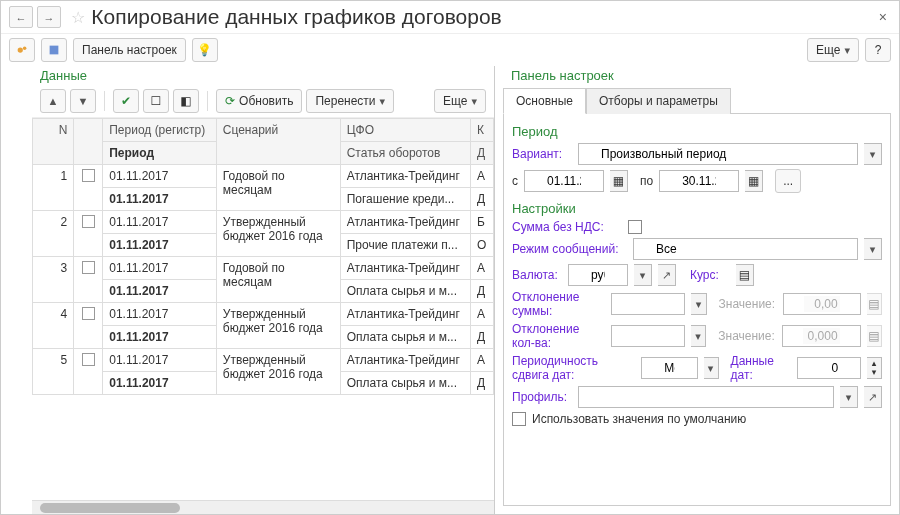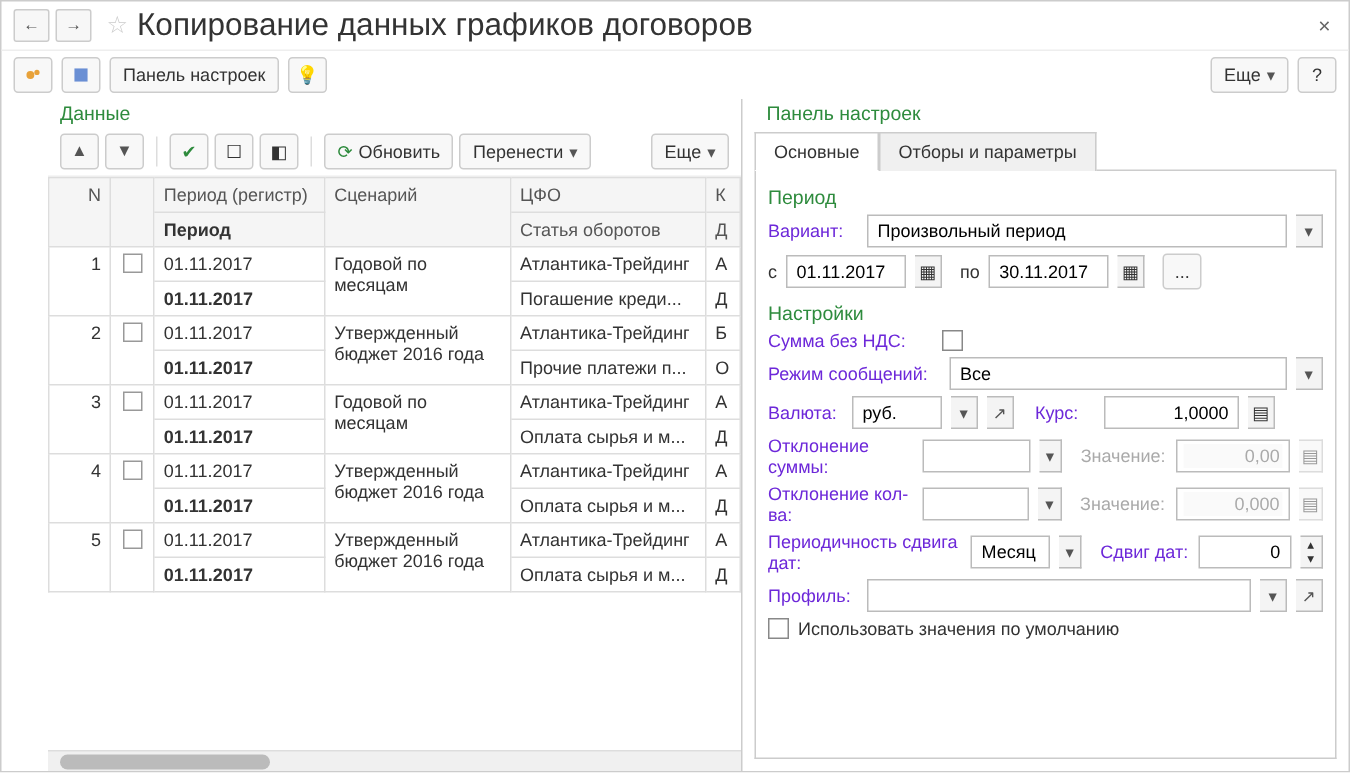--- a/index.html
+++ b/index.html
@@ -34,21 +34,21 @@
   .bold { font-weight: bold; }
   .cb { width: 13px; height: 13px; border: 1px solid #999; display: inline-block; }
   .hscroll { height: 14px; border-top: 1px solid #ddd; background: #f0f0f0; position: relative; }
   .hscroll-thumb { position: absolute; left: 8px; top: 2px; width: 140px; height: 10px; background: #bbb; border-radius: 5px; }
   .tabs { display: flex; border-bottom: 1px solid #ccc; margin-top: 2px; }
   .tab { padding: 5px 12px; border: 1px solid #ccc; border-bottom: none; background: #f0f0f0; cursor: pointer; margin-right: 0; position: relative; top: 1px; }
   .tab.active { background: #fff; border-bottom: 1px solid #fff; }
   .panel-body { flex: 1; border: 1px solid #ccc; border-top: none; padding: 8px; overflow-y: auto; }
   .grp-title { color: #2e8b3d; font-size: 13px; margin: 2px 0 4px 0; }
   .row { display: flex; align-items: center; margin: 4px 0; gap: 6px; }
-  .fld { height: 22px; border: 1px solid #bbb; padding: 0 4px; background: #fff; display: flex; align-items: center; }
+  .fld { height: 22px; border: 1px solid #bbb; padding: 0 20px; background: #fff; display: flex; align-items: center; }
   .fld input { border: none; outline: none; width: 100%; font-size: 12px; }
   .fld-btn { width: 18px; height: 22px; border: 1px solid #bbb; border-left: none; background: #f4f4f4; display: flex; align-items: center; justify-content: center; cursor: pointer; }
   .lbl { color: #6d28d9; min-width: 60px; }
   .lbl-dim { color: #aaa; }
   .val-r { text-align: right; }
   .chk { width: 14px; height: 14px; border: 1px solid #888; display: inline-block; }
   .icn { font-size: 11px; color: #555; }
   svg.sm { width: 14px; height: 14px; }
 </style>
 </head>
@@ -279,23 +279,20 @@
           <div class="fld" style="width:60px">
               <input value="руб." style="">
             </div>
           <div class="fld-btn">
               <span class="icn">▾</span>
             </div>
           <div class="fld-btn">
               <span class="icn">↗</span>
             </div>
           <span class="lbl" style="min-width:40px;margin-left:8px">Курс:</span>
-          <div class="fld" style="width:90px">
-              <input class="val-r" value="1,0000" style="">
-            </div>
           <div class="fld-btn">
               <span>▤</span>
             </div>
         </div>
         <div class="row">
           <span class="lbl" style="min-width:75px">Отклонение суммы:</span>
           <div class="fld" style="width:80px">
               <input style="">
             </div>
           <div class="fld-btn">
@@ -326,21 +323,21 @@
             </div>
         </div>
         <div class="row">
           <span class="lbl" style="min-width:95px">Периодичность сдвига дат:</span>
           <div class="fld" style="width:60px">
               <input value="Месяц" style="">
             </div>
           <div class="fld-btn">
               <span class="icn">▾</span>
             </div>
-          <span class="lbl" style="min-width:60px;margin-left:6px">Сдвиг дат:</span>
+          <span class="lbl" style="min-width:60px;margin-left:6px">Данные дат:</span>
           <div class="fld" style="width:70px">
               <input class="val-r" value="0" style="">
             </div>
           <div class="fld-btn">
               <span style="font-size:9px;line-height:1">▴<br>▾</span>
             </div>
         </div>
         <div class="row">
           <span class="lbl" style="min-width:60px">Профиль:</span>
           <div class="fld" style="flex:1">

